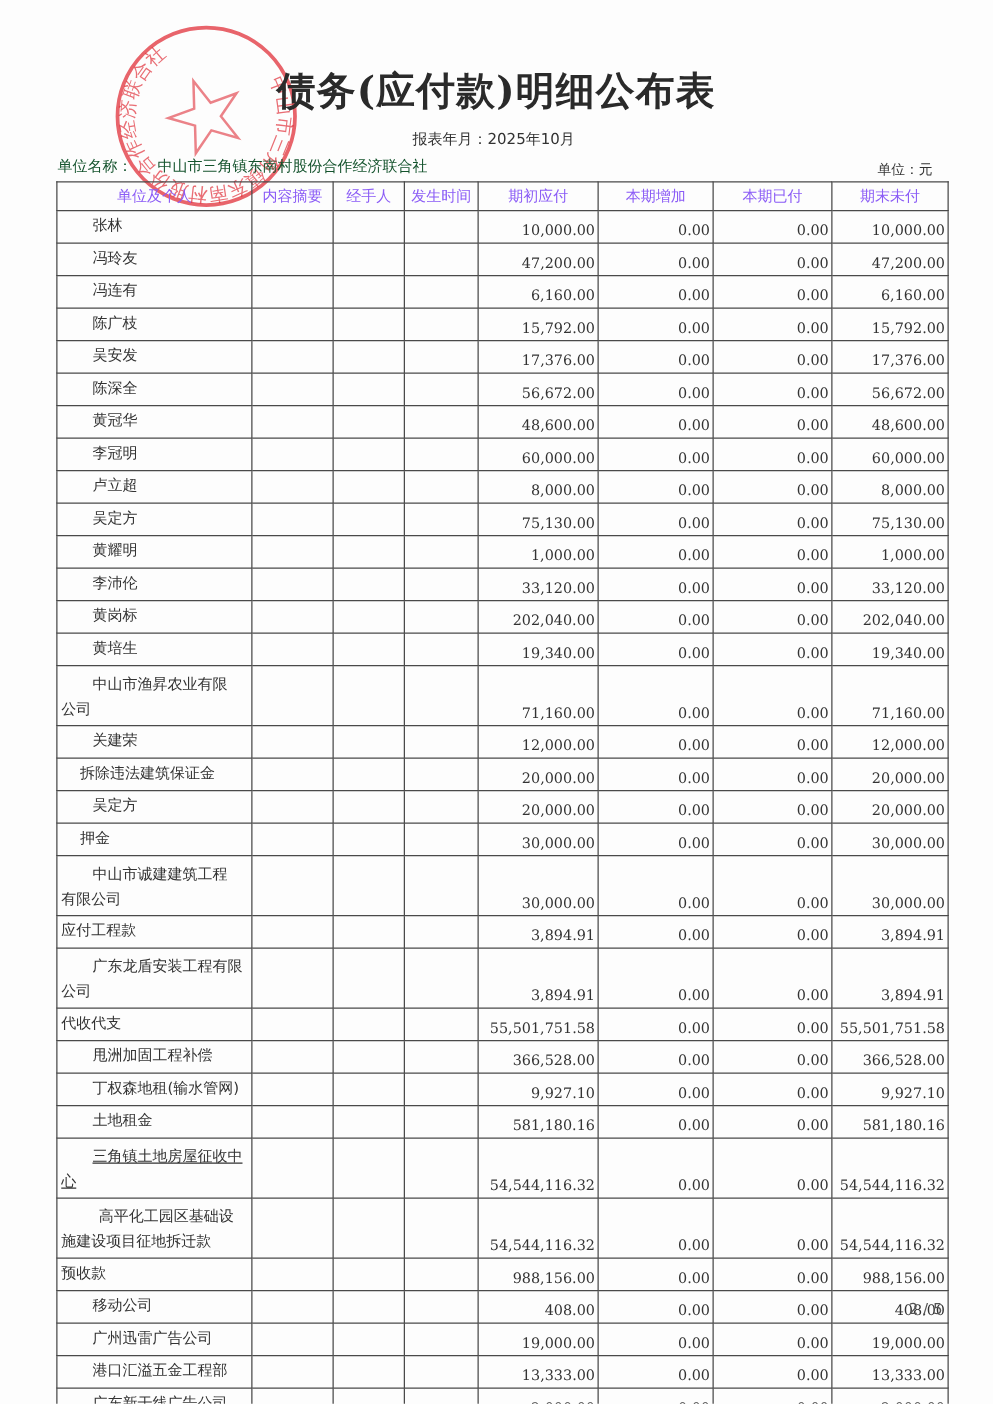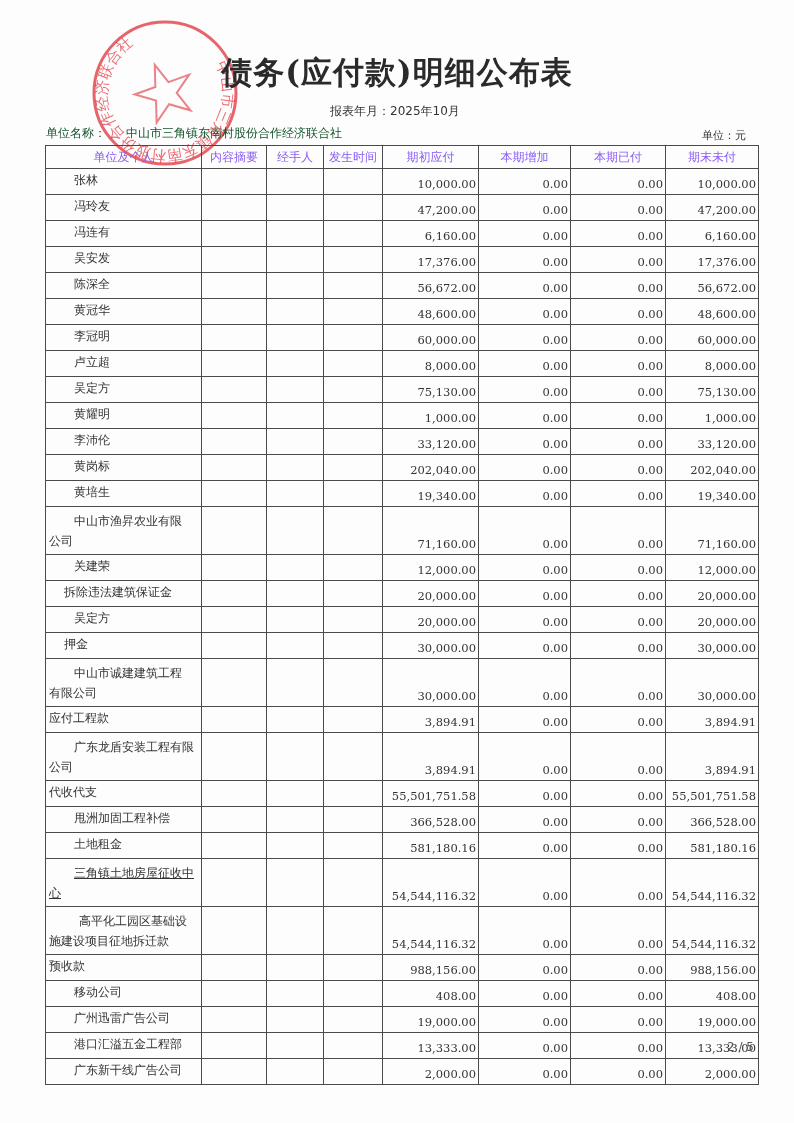--- a/index.html
+++ b/index.html
@@ -131,20 +131,30 @@
         <td class="name indent1">冯连有</td>
         <td></td>
         <td></td>
         <td></td>
         <td class="num">6,160.00</td>
         <td class="num">0.00</td>
         <td class="num">0.00</td>
         <td class="num">6,160.00</td>
       </tr>
       <tr>
+        <td class="name indent1">陈广枝</td>
+        <td></td>
+        <td></td>
+        <td></td>
+        <td class="num">15,792.00</td>
+        <td class="num">0.00</td>
+        <td class="num">0.00</td>
+        <td class="num">15,792.00</td>
+      </tr>
+      <tr>
         <td class="name indent1">吴安发</td>
         <td></td>
         <td></td>
         <td></td>
         <td class="num">17,376.00</td>
         <td class="num">0.00</td>
         <td class="num">0.00</td>
         <td class="num">17,376.00</td>
       </tr>
       <tr>
@@ -340,20 +350,30 @@
         <td class="name indent1">甩洲加固工程补偿</td>
         <td></td>
         <td></td>
         <td></td>
         <td class="num">366,528.00</td>
         <td class="num">0.00</td>
         <td class="num">0.00</td>
         <td class="num">366,528.00</td>
       </tr>
       <tr>
+        <td class="name indent1">丁权森地租(输水管网)</td>
+        <td></td>
+        <td></td>
+        <td></td>
+        <td class="num">9,927.10</td>
+        <td class="num">0.00</td>
+        <td class="num">0.00</td>
+        <td class="num">9,927.10</td>
+      </tr>
+      <tr>
         <td class="name indent1">土地租金</td>
         <td></td>
         <td></td>
         <td></td>
         <td class="num">581,180.16</td>
         <td class="num">0.00</td>
         <td class="num">0.00</td>
         <td class="num">581,180.16</td>
       </tr>
       <tr class="tall">

